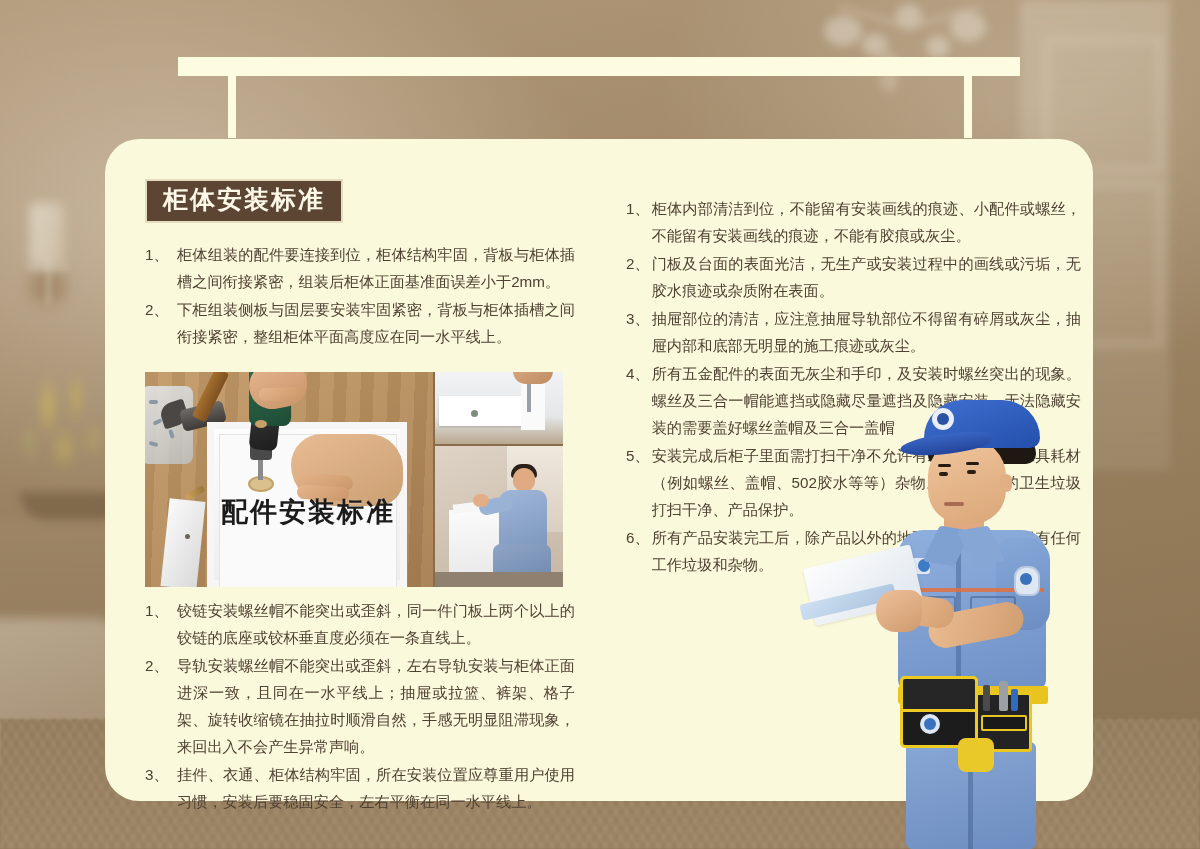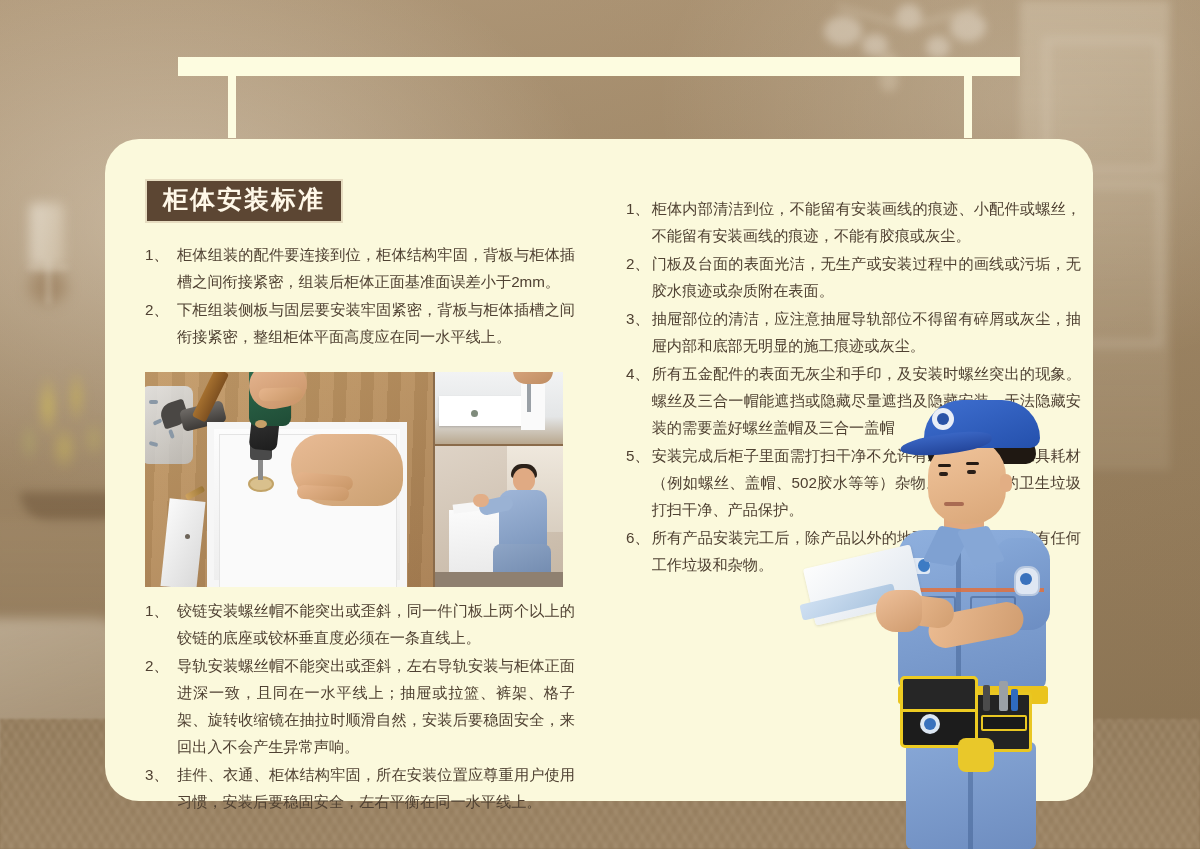--- a/index.html
+++ b/index.html
@@ -350,30 +350,31 @@
             <div class="br-shelf"></div>
             <div class="br-hair"></div>
             <div class="br-head"></div>
             <div class="br-body"></div>
             <div class="br-arm"></div>
             <div class="br-hand"></div>
             <div class="br-legs"></div>
             <div class="br-floor"></div>
           </div>
 
+          <div class="collage-caption">配件安装标准</div>
         </div>
 
         <ul class="list list-left" style="margin-top:10px;">
           <li>
             <span class="num">1、</span>
             <span class="txt">铰链安装螺丝帽不能突出或歪斜，同一件门板上两个以上的铰链的底座或铰杯垂直度必须在一条直线上。</span>
           </li>
           <li>
             <span class="num">2、</span>
-            <span class="txt">导轨安装螺丝帽不能突出或歪斜，左右导轨安装与柜体正面进深一致，且同在一水平线上；抽屉或拉篮、裤架、格子架、旋转收缩镜在抽拉时顺滑自然，安装后要稳固安全，来回出入不会产生异常声响。</span>
+            <span class="txt">导轨安装螺丝帽不能突出或歪斜，左右导轨安装与柜体正面进深一致，且同在一水平线上；抽屉或拉篮、裤架、格子架、旋转收缩镜在抽拉时顺滑自然，手感无明显阻滞现象，来回出入不会产生异常声响。</span>
           </li>
           <li>
             <span class="num">3、</span>
             <span class="txt">挂件、衣通、柜体结构牢固，所在安装位置应尊重用户使用习惯，安装后要稳固安全，左右平衡在同一水平线上。</span>
           </li>
         </ul>
       </div>
 
       <div class="col col-right">
 

